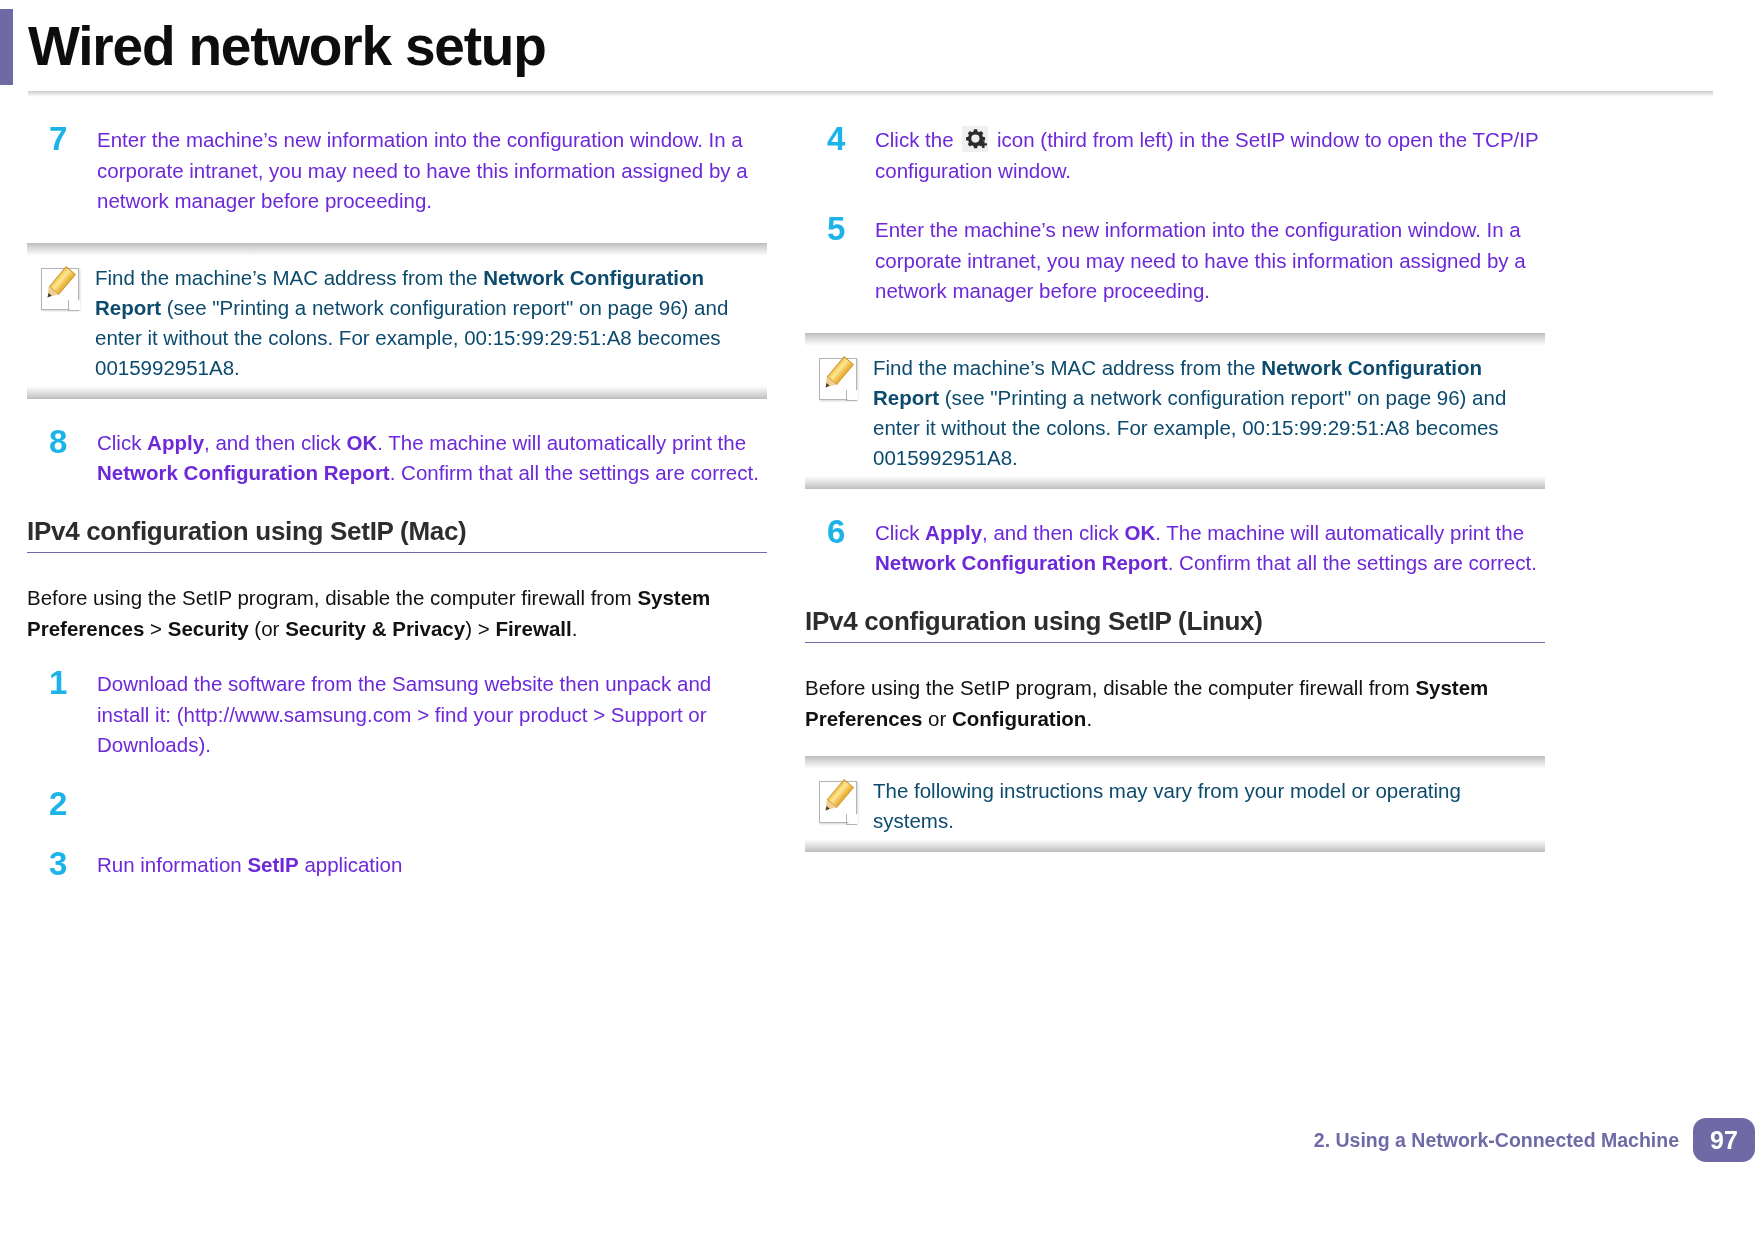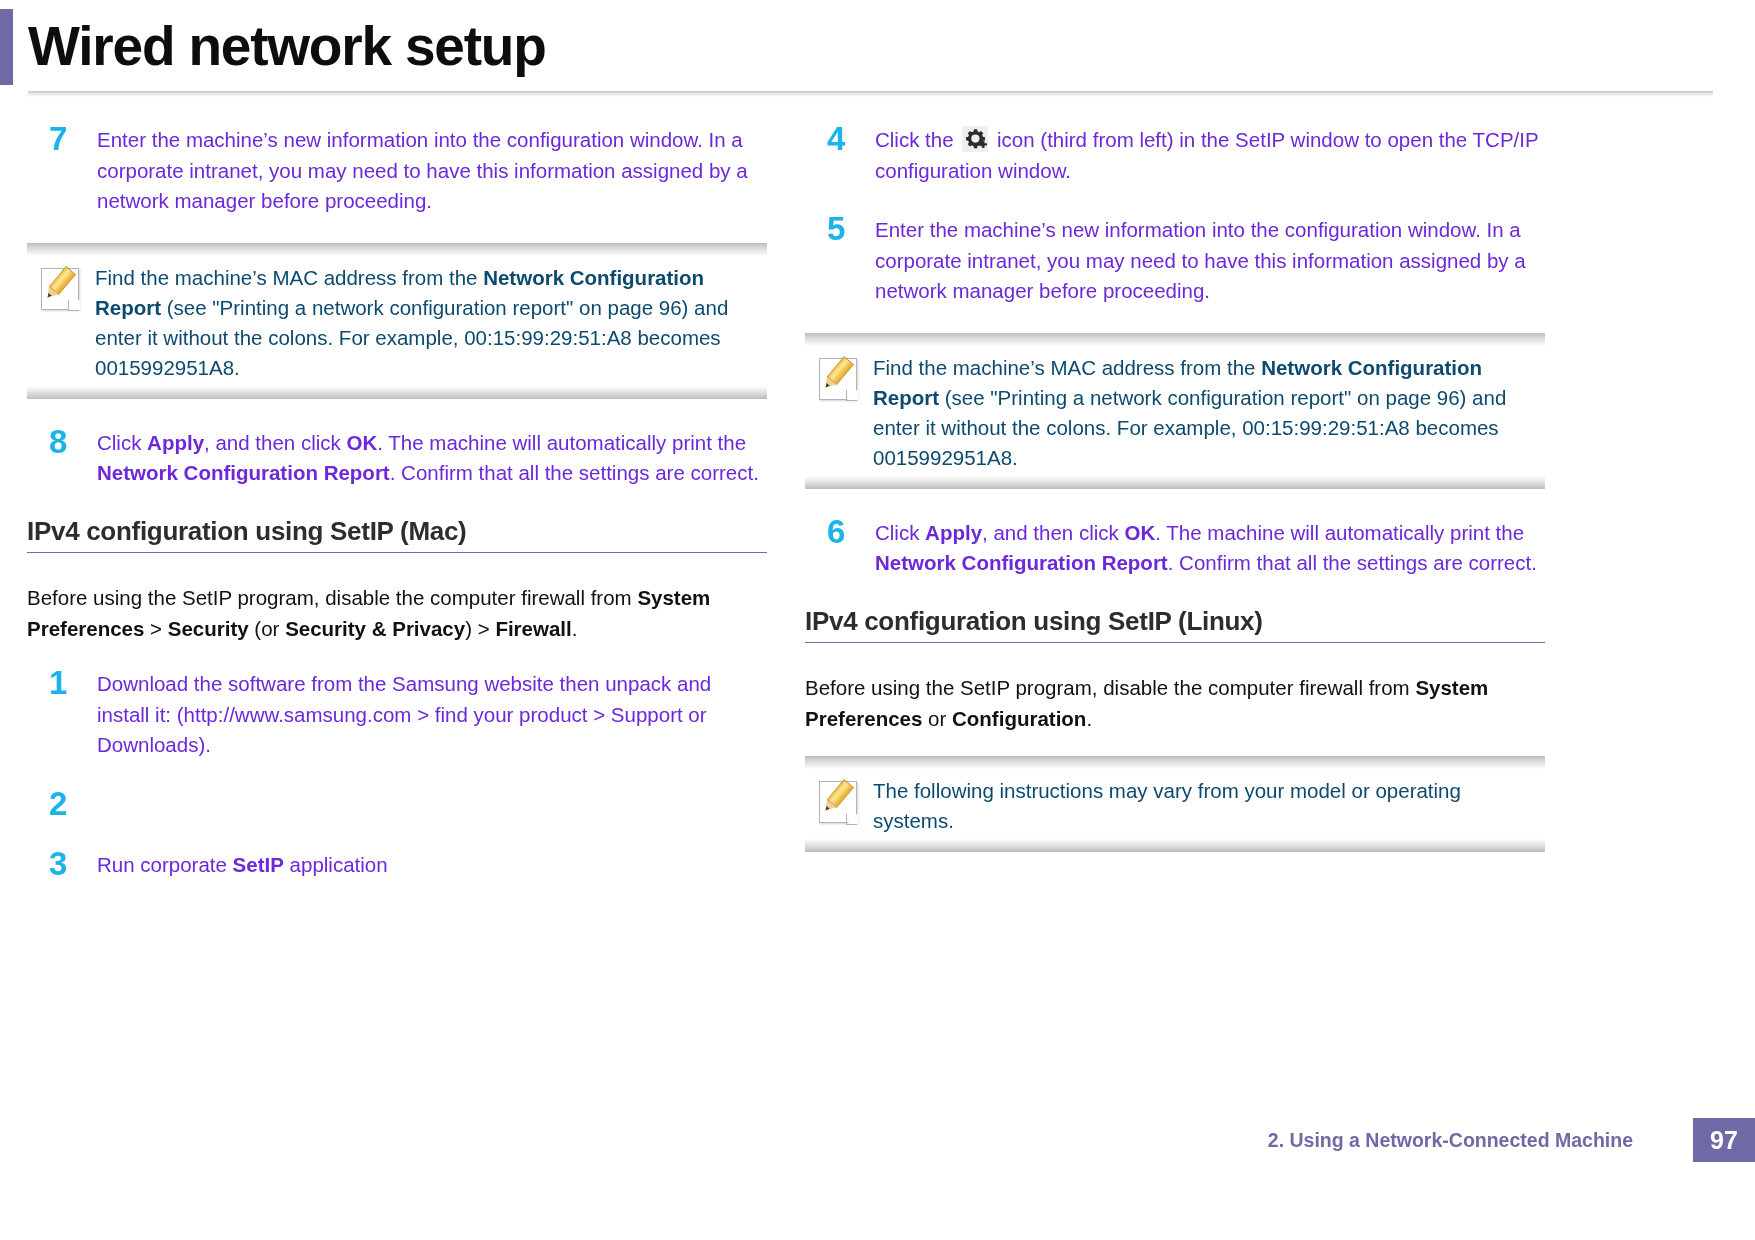--- a/index.html
+++ b/index.html
@@ -220,38 +220,38 @@
   .gear-inline svg { display: block; }
 
   
   .footer {
     position: absolute;
     right: 0;
     bottom: 78px;
     display: flex;
     align-items: flex-start;
     height: 44px;
-    gap: 46px;
   }
   .footer-text {
     font-size: 19.5px;
     font-weight: bold;
     color: #6f6aa6;
     line-height: 44px;
     padding-right: 14px;
     white-space: nowrap;
   }
   .footer-page {
     background: #6f6aa6;
     color: #ffffff;
     font-size: 25px;
     font-weight: bold;
     line-height: 44px;
     width: 62px;
     text-align: center;
+    border-radius: 13px;
   }
 
   b, strong { font-weight: bold; }
 </style>
 </head>
 <body>
 
 <div class="title-bar">
   <div class="title-accent"></div>
   <div class="page-title">Wired network setup</div>
@@ -306,21 +306,21 @@
     <div class="step-body">Download the software from the Samsung website then unpack and install it: (http://www.samsung.com &gt; find your product &gt; Support or Downloads).</div>
   </div>
 
   <div class="step">
     <div class="step-num">2</div>
   </div>
 
   <div class="step">
     <div class="step-num">3</div>
     <div class="step-body">
-      <span>Run corporate </span><b>SetIP</b><span> application</span>
+      <span>Run information </span><b>SetIP</b><span> application</span>
     </div>
   </div>
 
 </div>
 
 <div class="col col-right">
 
   <div class="step">
     <div class="step-num">4</div>
     <div class="step-body">

